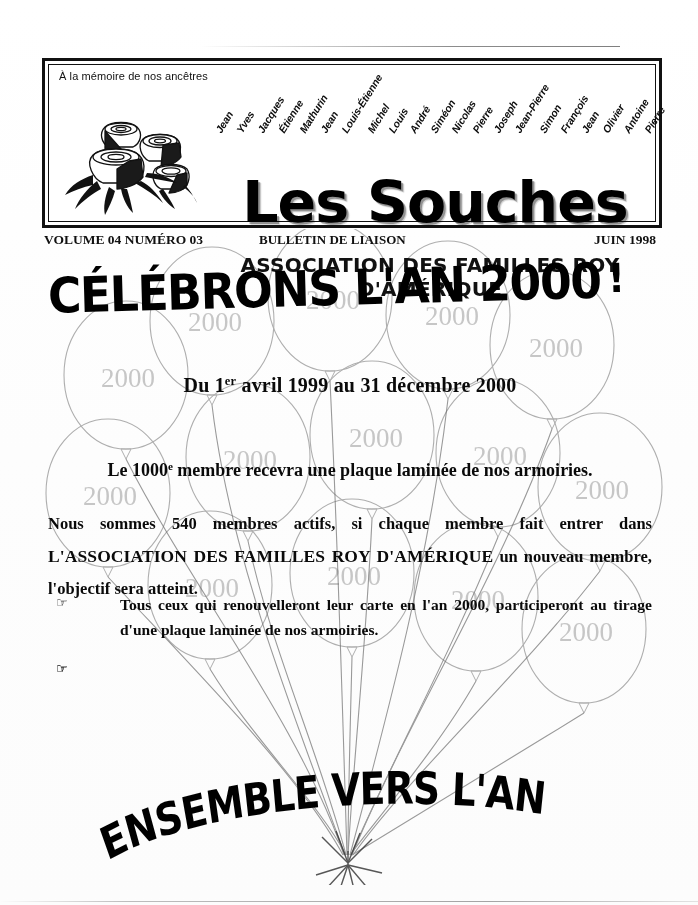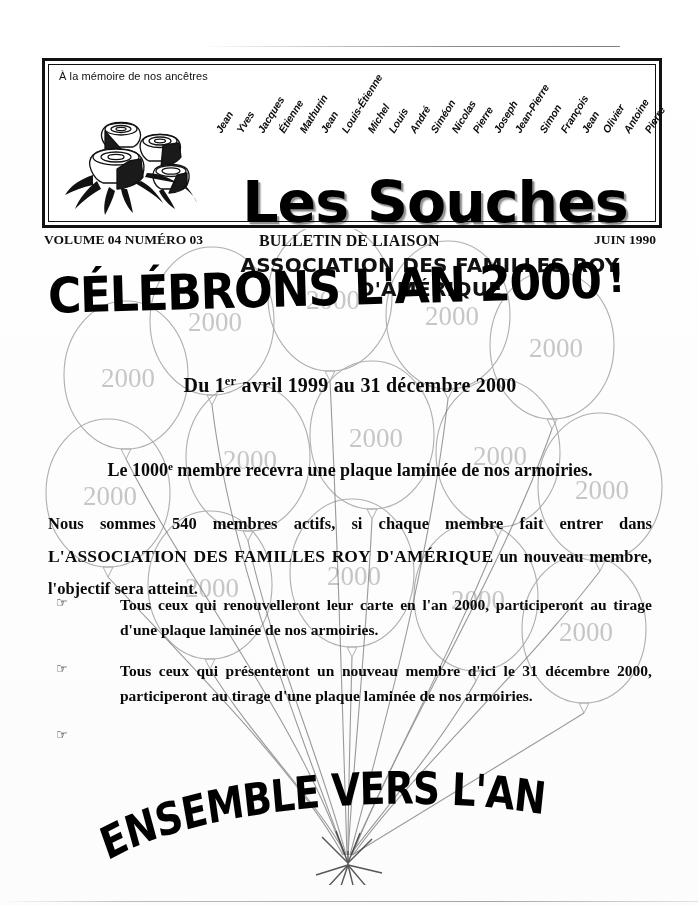--- a/index.html
+++ b/index.html
@@ -82,21 +82,21 @@
 
   
   .volbar{
     position:absolute;left:44px;top:232px;width:612px;height:22px;
     font-family:Liberation Serif, serif;
     font-weight:700;
     color:#111;
   }
   .volbar span{position:absolute;top:0;white-space:nowrap;}
   .vol-left{left:0;font-size:13.5px;}
-  .vol-mid{left:215px;top:4px;font-size:16px;}
+  .vol-mid{left:215px;top:4px;font-size:13px;}
   .vol-right{right:0;font-size:13.5px;}
   .sc{font-variant:small-caps;}
 
   
   .headline{
     position:absolute;left:48px;top:268px;width:610px;
     font-family:"DejaVu Sans", sans-serif;
     font-weight:700;
     font-size:49px;
     line-height:52px;
@@ -335,21 +335,21 @@
       <span class="nm" style="left:429px">Pierre</span>
     </div>
 
     <div class="wordmark">Les Souches</div>
     <div class="assoc">ASSOCIATION DES FAMILLES ROY D'AMÉRIQUE</div>
   </div>
 
   <div class="volbar">
     <span class="vol-left sc">VOLUME 04 NUMÉRO 03</span>
     <span class="vol-mid sc">BULLETIN DE LIAISON</span>
-    <span class="vol-right sc">JUIN 1990</span>
+    <span class="vol-right sc">JUIN 1998</span>
   </div>
 
   <div class="headline">
     <span>CÉLÉBRONS L'AN 2000</span><span class="bang">!</span>
   </div>
 
   <div class="ctr l-dates">
     <span>Du 1</span><sup>er</sup><span> avril 1999 au 31 décembre 2000</span>
   </div>
 
@@ -362,21 +362,20 @@
     <span>Nous sommes 540 membres actifs, si chaque membre fait entrer dans </span><span class="caps">L'ASSOCIATION DES FAMILLES ROY D'AMÉRIQUE</span><span> un nouveau membre, l'objectif sera atteint.</span>
   </div>
 
   <div class="bullets">
     <div class="bl">
       <span class="mark">☞</span>
       <div class="txt">Tous ceux qui renouvelleront leur carte en l'an 2000, participeront au tirage d'une plaque laminée de nos armoiries.</div>
     </div>
     <div class="bl">
       <span class="mark">☞</span>
-      <div class="txt">Tous ceux qui présenteront un nouveau membre d'ici le 31 décembre 2000, participeront au tirage d'une plaque laminée de nos armoiries.</div>
     </div>
     <div class="bl">
       <span class="mark">☞</span>
     </div>
   </div>
 
   <div class="banner">
     <svg width="500" height="90" viewBox="0 0 500 90" xmlns="http://www.w3.org/2000/svg">
       <defs>
         <path id="arc" d="M8,72 C120,18 360,10 492,34" fill="none"></path>

